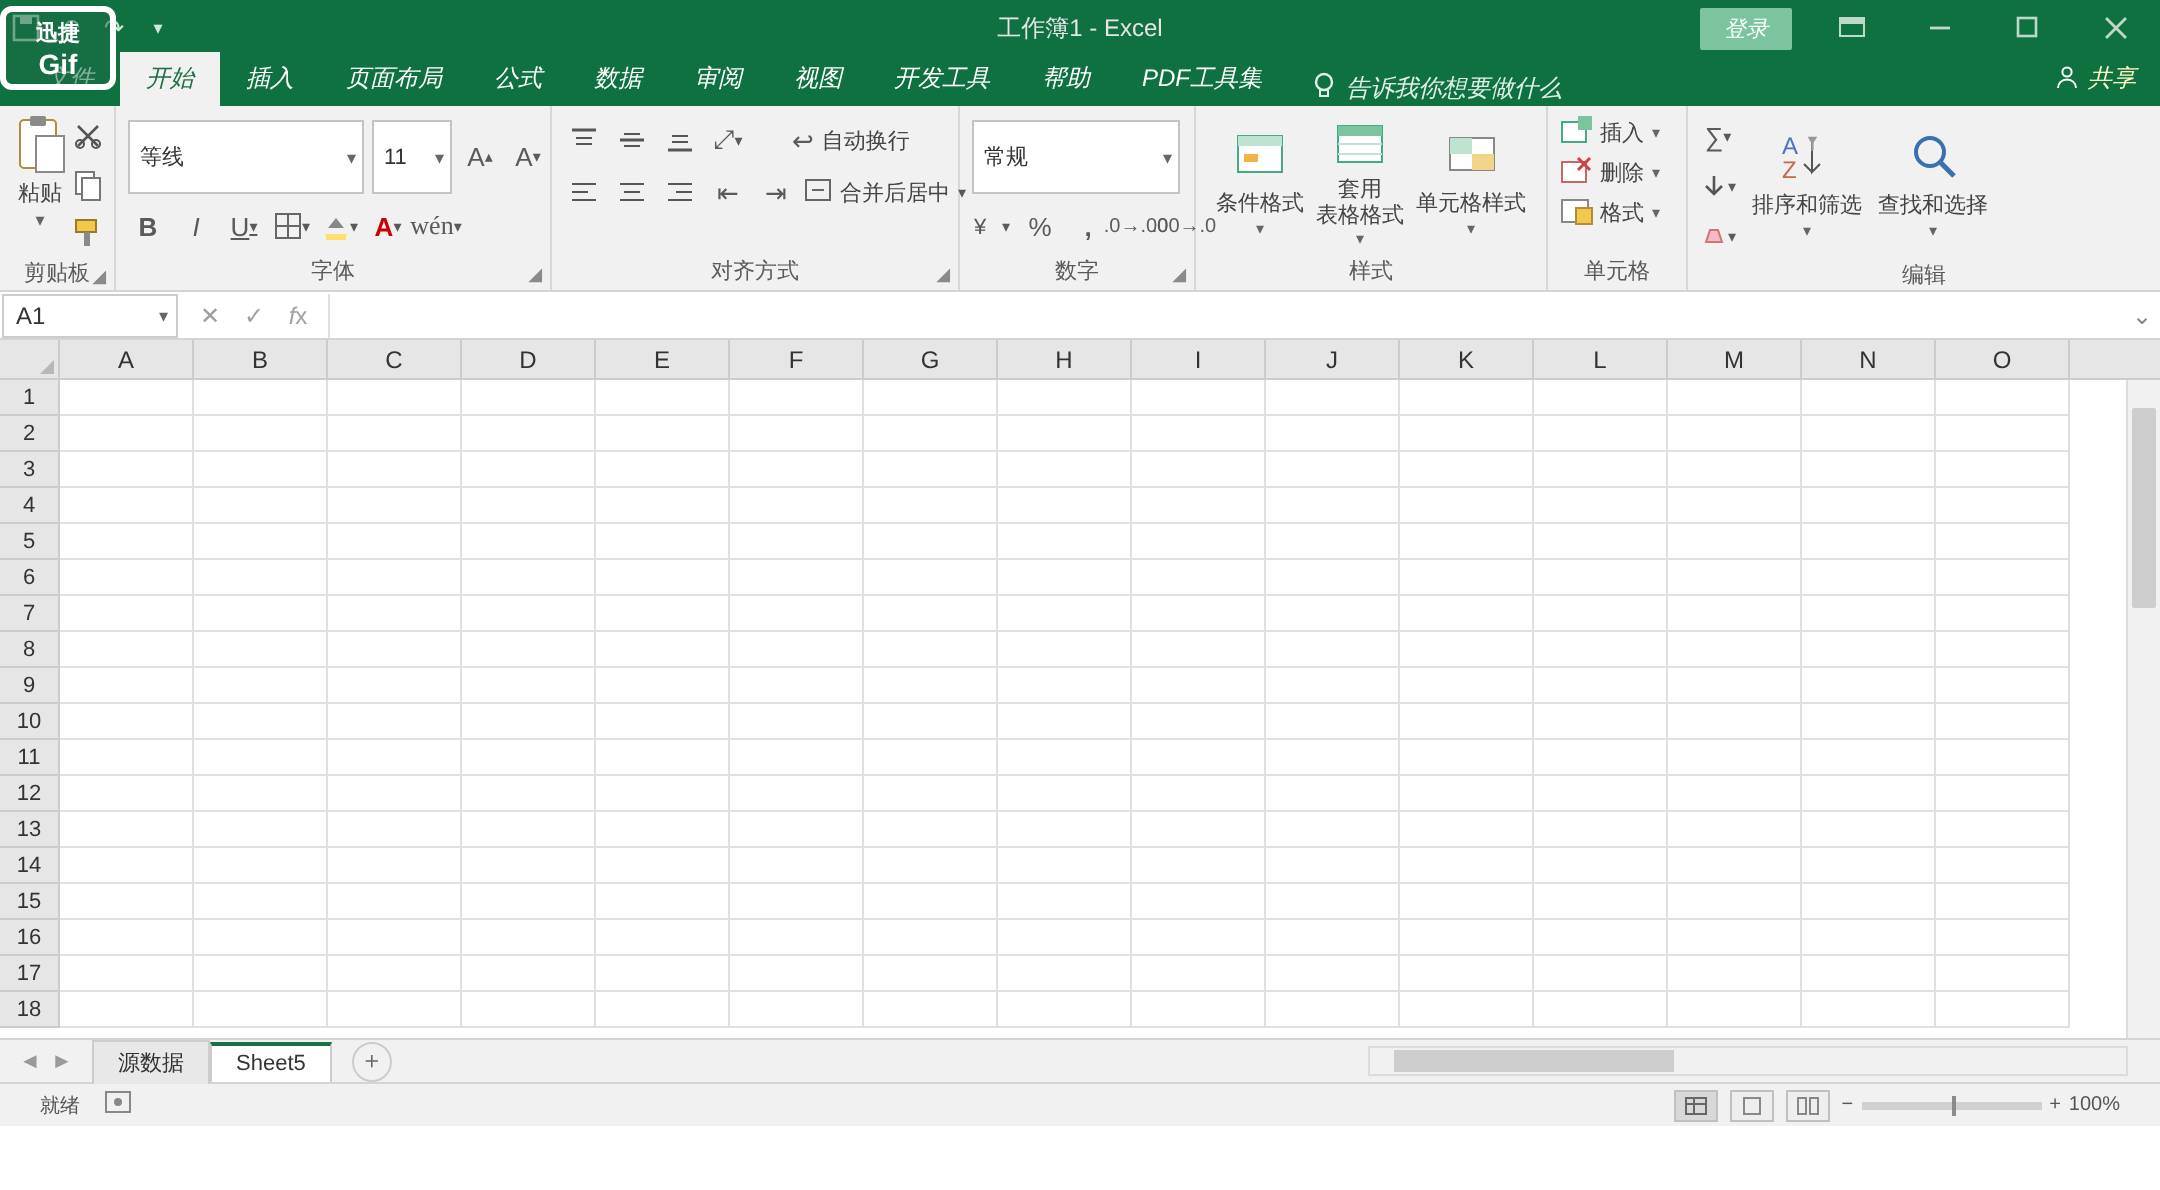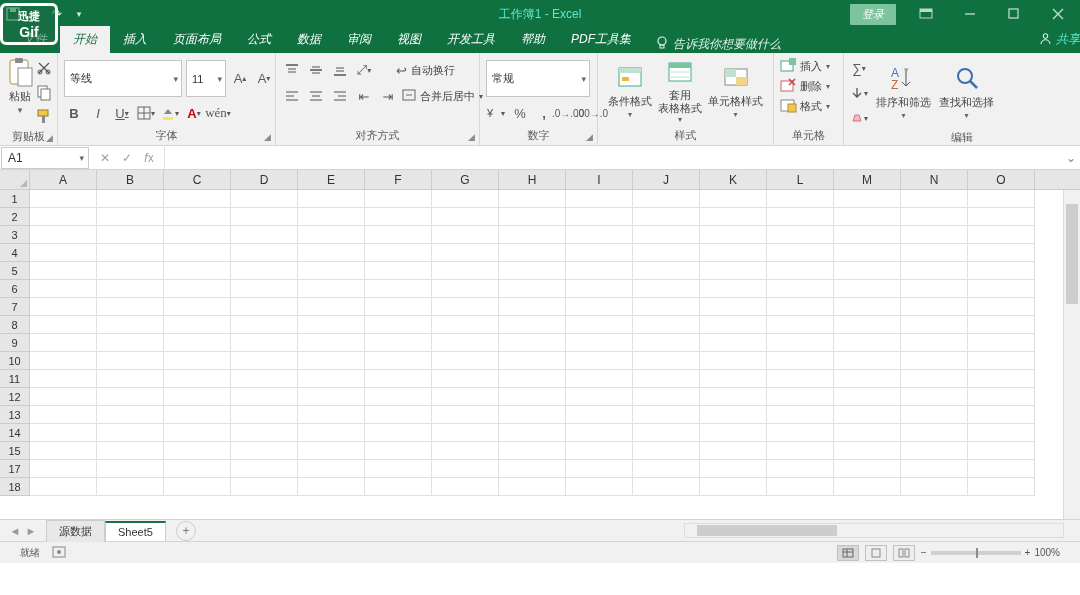--- a/index.html
+++ b/index.html
@@ -1,30 +1,30 @@
 <!DOCTYPE html>
 <html><head>
 <meta charset="utf-8">
 <style>
   * { box-sizing: border-box; margin:0; padding:0; font-family: "Microsoft YaHei", "Segoe UI", sans-serif; }
   body { width:1080px; height:595px; overflow:hidden; background:#fff; font-size:12px; color:#444; position:relative; }
   .titlebar { height:28px; background:#0f7040; display:flex; align-items:center; color:#cfe9db; position:relative; }
   .qat { display:flex; align-items:center; gap:4px; padding-left:4px; }
   .qat-item { width:18px; height:18px; display:flex; align-items:center;justify-content:center; font-size:12px; color:#d0e8db; }
-  .title { position:absolute; left:50%; transform:translateX(-50%); font-size:12px; color:#5eead4; }
+  .title { position:absolute; left:50%; transform:translateX(-50%); font-size:12px; color:#e5e5e5; }
   .winbtns { margin-left:auto; display:flex; align-items:center; height:100%; }
   .loginbtn { background:#7cc49d; color:#fff; padding:3px 12px; font-size:11px; border-radius:1px; margin-right:8px;font-style:italic; }
   .winbtn { width:44px; height:100%; display:flex; align-items:center; justify-content:center; color:#bcd9c9; font-size:13px; }
   .winbtn svg { display:block; }
   .ribbontabs { height:25px; background:#0f7040; display:flex; align-items:flex-end; color:#fff; padding-left:10px; position:relative;font-style:italic; }
   .rtab { padding:5px 13px 5px 13px; font-size:12px; cursor:default; color:#fff; }
   .rtab.file { background:#0f7040; }
   .rtab.active { background:#f1f1f1; color:#1d7044; }
   .tellme { display:flex; align-items:center; gap:5px; padding:0 12px; color:#dff1e7; font-size:12px; }
-  .share { position:absolute; right:0; top:3px; color:#5eead4; font-size:12px; display:flex; align-items:center; gap:4px; }
+  .share { position:absolute; right:12px; top:3px; color:#fef9c3; font-size:12px; display:flex; align-items:center; gap:4px; }
   .ribbon { height:93px; background:#f1f1f1; border-bottom:1px solid #d4d4d4; display:flex; }
   .grp { border-right:1px solid #d8d8d8; display:flex; flex-direction:column; justify-content:space-between; padding:3px 6px 2px 6px; }
   .grp-body { flex:1; display:flex; align-items:center; }
   .grp-label { text-align:center; font-size:11px; color:#5a5a5a; padding-top:2px; position:relative; }
   .grp-label .dl { position:absolute; right:-2px; bottom:1px; font-size:9px; color:#8a8a8a; }
   .btncol { display:flex; flex-direction:column; align-items:center; gap:1px; }
   .lbl { font-size:11px; color:#444; white-space:nowrap; }
   .row { display:flex; align-items:center; gap:4px; }
   .iconbtn { width:20px; height:20px; display:flex; align-items:center; justify-content:center; border-radius:2px; color:#5a5a5a; font-size:13px; }
   .sel { height:37px; border:1px solid #c4c4c4; background:#fff; font-size:11px; display:flex; align-items:center; padding:0 14px 0 5px; position:relative; color:#333; }
@@ -706,20 +706,38 @@
         <div class="c"></div>
         <div class="c"></div>
         <div class="c"></div>
         <div class="c"></div>
         <div class="c"></div>
         <div class="c"></div>
         <div class="c"></div>
         <div class="c"></div>
       </div>
       <div class="r">
+        <div class="rh">16</div>
+        <div class="c"></div>
+        <div class="c"></div>
+        <div class="c"></div>
+        <div class="c"></div>
+        <div class="c"></div>
+        <div class="c"></div>
+        <div class="c"></div>
+        <div class="c"></div>
+        <div class="c"></div>
+        <div class="c"></div>
+        <div class="c"></div>
+        <div class="c"></div>
+        <div class="c"></div>
+        <div class="c"></div>
+        <div class="c"></div>
+      </div>
+      <div class="r">
         <div class="rh">17</div>
         <div class="c"></div>
         <div class="c"></div>
         <div class="c"></div>
         <div class="c"></div>
         <div class="c"></div>
         <div class="c"></div>
         <div class="c"></div>
         <div class="c"></div>
         <div class="c"></div>

